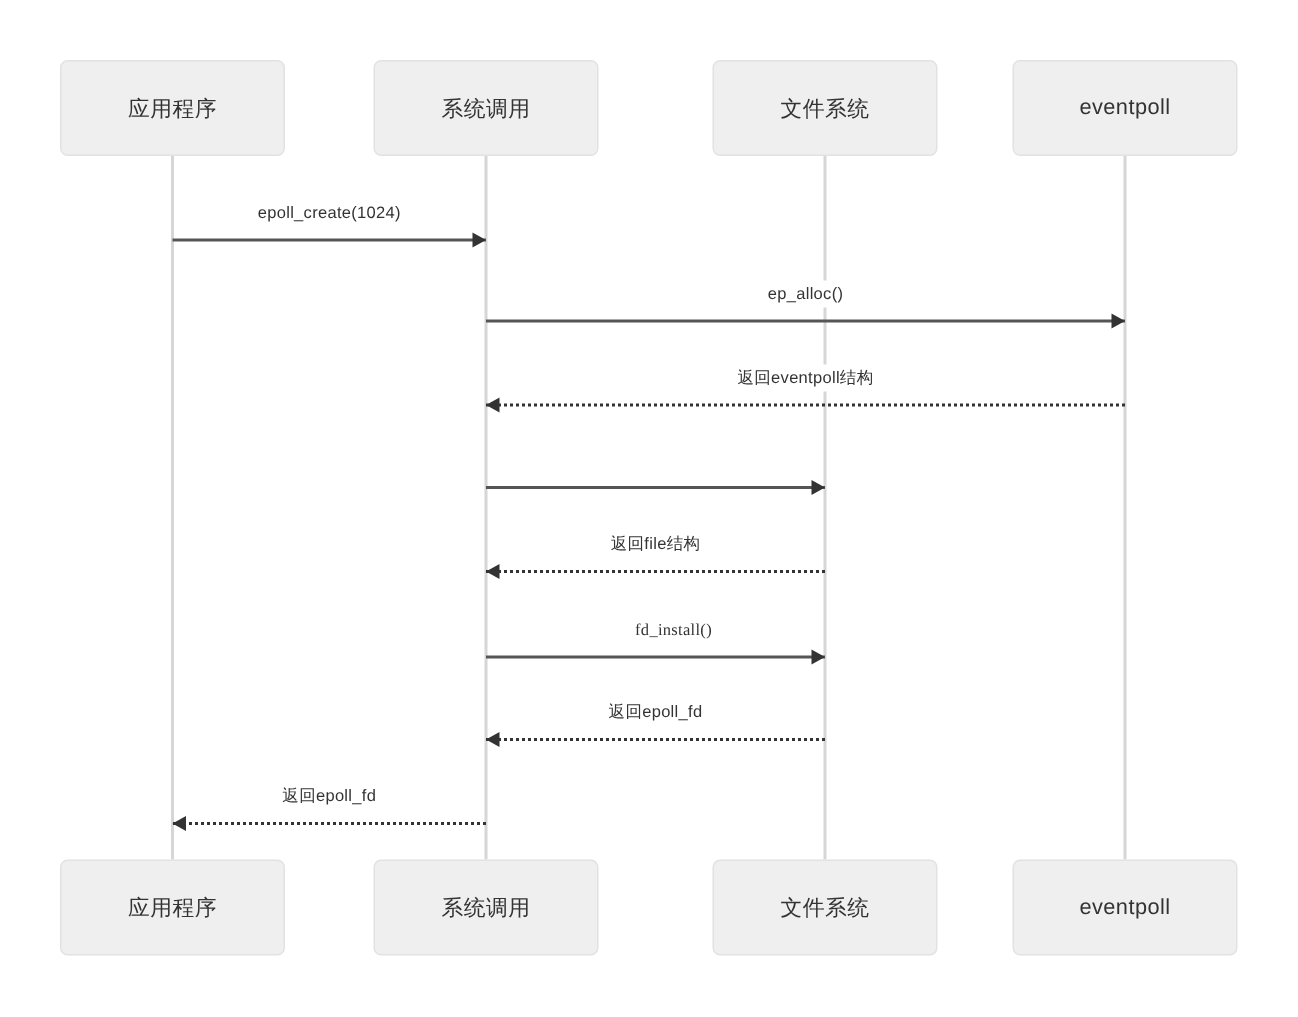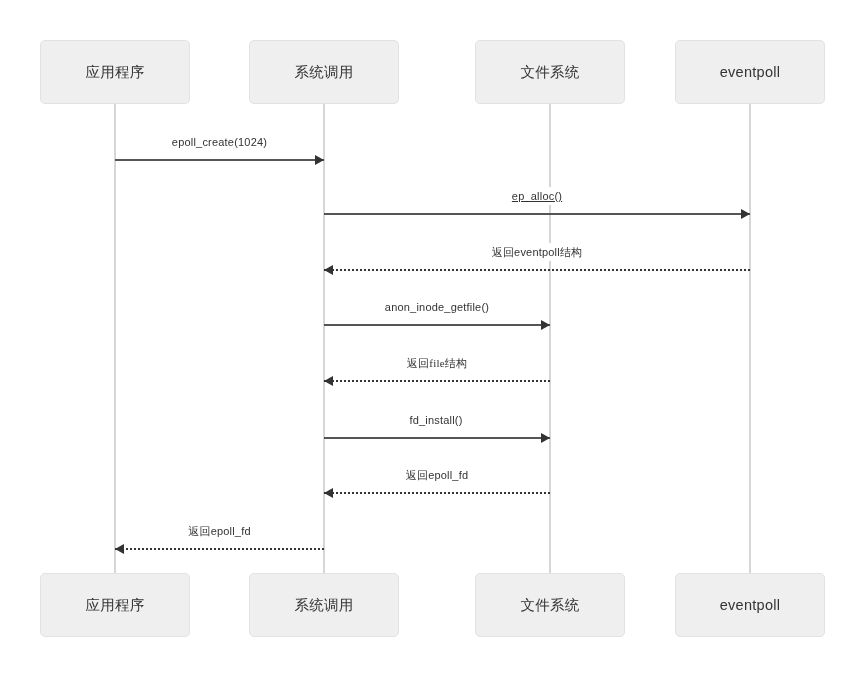--- a/index.html
+++ b/index.html
@@ -106,32 +106,31 @@
       <span>eventpoll</span>
     </div>
     <div class="participant-box" style="left: 675px; top: 573px;">
       <span>eventpoll</span>
     </div>
     <div class="msg-line" style="left: 115px; width: 209px; top: 159px;"></div>
     <div class="arrowhead right" style="top: 155px; left: 315px;"></div>
     <div class="msg-label" style="left: 219.5px; top: 133px;">epoll_create(1024)</div>
     <div class="msg-line" style="left: 324px; width: 426px; top: 213px;"></div>
     <div class="arrowhead right" style="top: 209px; left: 741px;"></div>
-    <div class="msg-label" style="left: 537px; top: 187px; text-decoration: underline;">ep_alloc()</div>
+    <div class="msg-label" style="left: 537px; top: 187px;">ep_alloc()</div>
     <div class="msg-line dotted" style="left: 324px; width: 426px; top: 269px;"></div>
     <div class="arrowhead left" style="top: 265px; left: 324px;"></div>
     <div class="msg-label" style="left: 537px; top: 243px; text-align: center;">返回eventpoll结构</div>
     <div class="msg-line" style="left: 324px; width: 226px; top: 324px;"></div>
     <div class="arrowhead right" style="top: 320px; left: 541px;"></div>
-    <div class="msg-label" style="left: 437px; top: 298px;">anon_inode_getfile()</div>
     <div class="msg-line dotted" style="left: 324px; width: 226px; top: 380px;"></div>
     <div class="arrowhead left" style="top: 376px; left: 324px;"></div>
-    <div class="msg-label" style="left: 437px; top: 354px; font-family: Liberation Serif, serif;">返回file结构</div>
+    <div class="msg-label" style="left: 437px; top: 354px;">返回file结构</div>
     <div class="msg-line" style="left: 324px; width: 226px; top: 437px;"></div>
     <div class="arrowhead right" style="top: 433px; left: 541px;"></div>
-    <div class="msg-label" style="left: 436px; top: 411px;">fd_install()</div>
+    <div class="msg-label" style="left: 449px; top: 411px; font-family: Liberation Serif, serif;">fd_install()</div>
     <div class="msg-line dotted" style="left: 324px; width: 226px; top: 492px;"></div>
     <div class="arrowhead left" style="top: 488px; left: 324px;"></div>
     <div class="msg-label" style="left: 437px; top: 466px;">返回epoll_fd</div>
     <div class="msg-line dotted" style="left: 115px; width: 209px; top: 548px;"></div>
     <div class="arrowhead left" style="top: 544px; left: 115px;"></div>
     <div class="msg-label" style="left: 219.5px; top: 522px;">返回epoll_fd</div>
   </div>
 
 </body></html>

